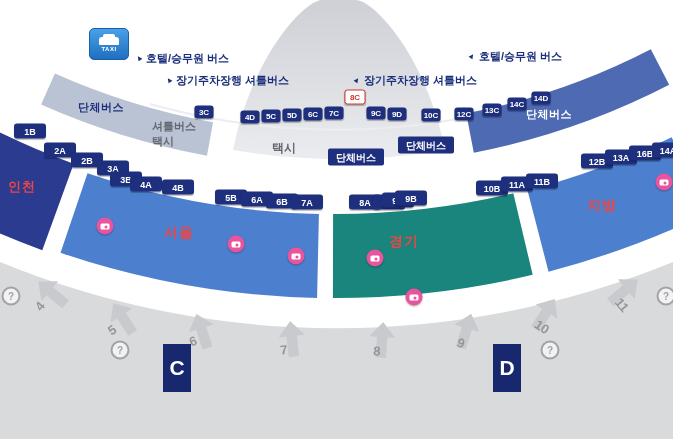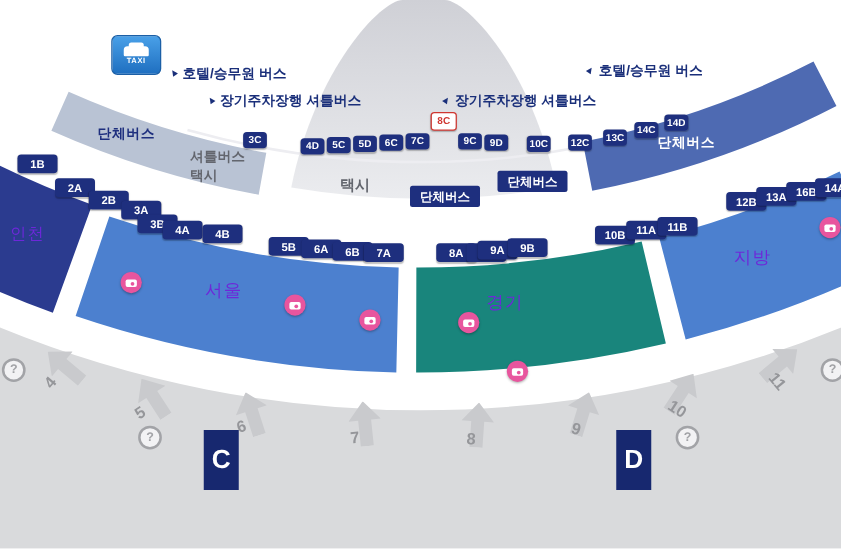--- a/index.html
+++ b/index.html
@@ -6,21 +6,21 @@
   .canvas{position:relative;width:673px;height:439px;background:#fff;overflow:hidden;
           font-family:"Liberation Sans","DejaVu Sans",sans-serif;}
   .canvas svg{position:absolute;left:0;top:0;}
 
   .stop{position:absolute;width:32px;height:15px;background:#1e2f7e;color:#fff;
         font-size:9px;font-weight:bold;display:flex;align-items:center;justify-content:center;
         border-radius:3px;transform:translate(-50%,-50%);box-shadow:0 1px 1px rgba(0,0,0,.25);}
   .stop.sm{width:19px;height:13px;font-size:8px;}
   .stop.alt{background:#fff;color:#cf3630;border:1px solid #cf3630;}
 
-  .zlabel{position:absolute;transform:translate(-50%,-50%);color:#6d28d9;font-weight:normal;
+  .zlabel{position:absolute;transform:translate(-50%,-50%);color:#ef4444;font-weight:bold;
           font-size:14px;letter-spacing:1px;white-space:nowrap;text-align:center;}
   .zlabel.sm13{font-size:13px;}
   .bandlabel{position:absolute;transform:translate(-50%,-50%);font-weight:bold;font-size:11px;
              white-space:nowrap;letter-spacing:.5px;}
   .navy-t{color:#1e2f7e;} .white-t{color:#fff;}
 
   .toplabel{position:absolute;color:#1a2f7a;font-weight:bold;font-size:11px;white-space:nowrap;}
   .tri{position:absolute;color:#1a2f7a;font-size:8px;transform:translate(-50%,-50%) rotate(-35deg);}
   .tri.right{transform:translate(-50%,-50%) rotate(35deg);}
 
@@ -124,21 +124,21 @@
   <div class="stop" style="left:126px;top:179px">3B</div>
   <div class="stop" style="left:146px;top:184px">4A</div>
   <div class="stop" style="left:178px;top:187px">4B</div>
   <div class="stop" style="left:231px;top:197px">5B</div>
   <div class="stop" style="left:257px;top:199px">6A</div>
   <div class="stop" style="left:282px;top:201px">6B</div>
   <div class="stop" style="left:307px;top:202px">7A</div>
   <div class="stop" style="left:365px;top:202px">8A</div>
   <div class="stop" style="left:389px;top:202px">1B</div>
   <div class="stop" style="left:398px;top:200px">9A</div>
-  <div class="stop" style="left:422px;top:198px">9B</div>
+  <div class="stop" style="left:411px;top:198px">9B</div>
   <div class="stop" style="left:492px;top:188px">10B</div>
   <div class="stop" style="left:517px;top:184px">11A</div>
   <div class="stop" style="left:542px;top:181px">11B</div>
   <div class="stop" style="left:597px;top:161px">12B</div>
   <div class="stop" style="left:621px;top:157px">13A</div>
   <div class="stop" style="left:645px;top:153px">16B</div>
   <div class="stop" style="left:668px;top:150px">14A</div>
 
   <div class="stop sm" style="left:204px;top:112px">3C</div>
   <div class="stop sm" style="left:250px;top:117px">4D</div>

